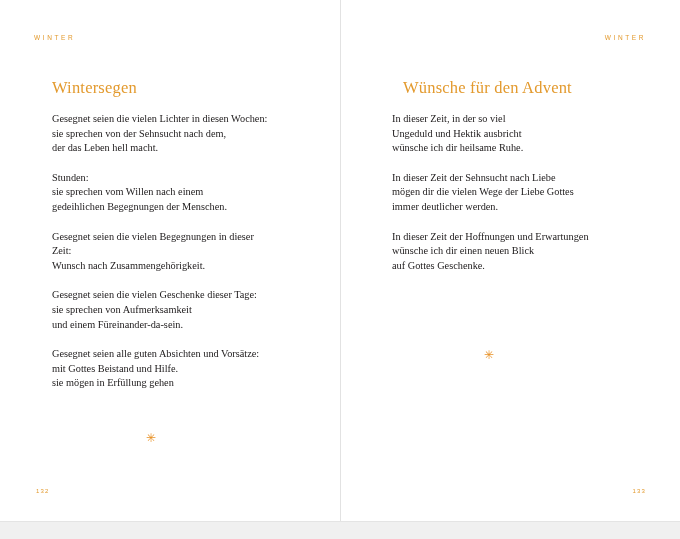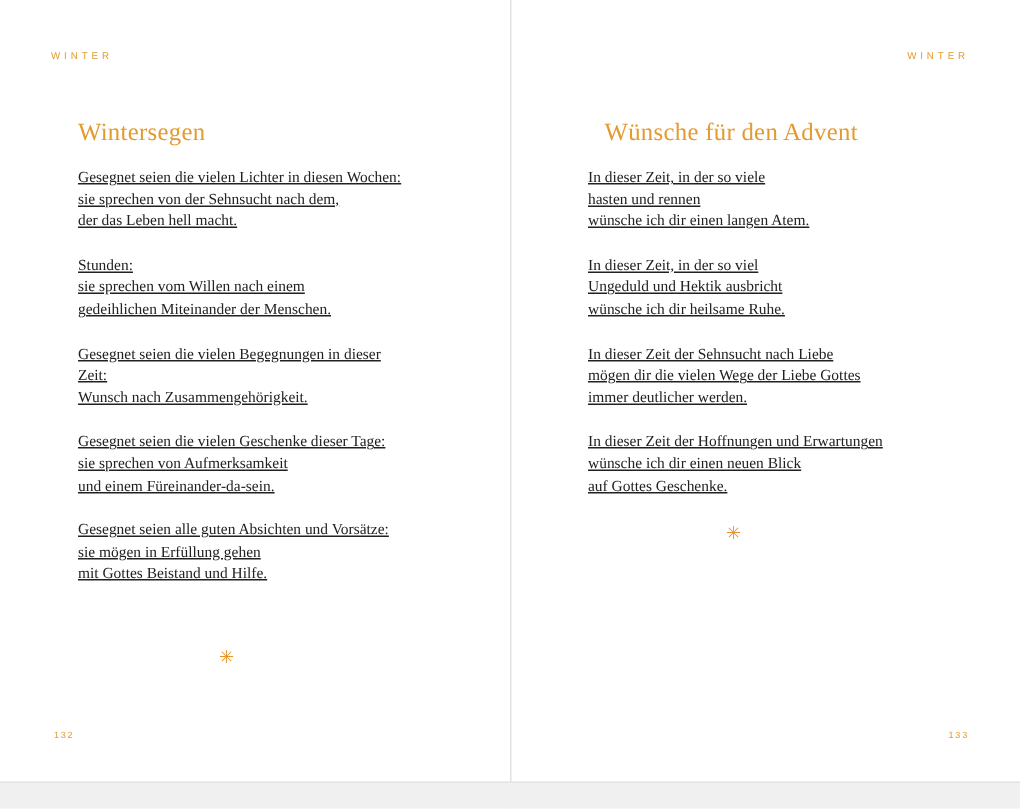--- a/index.html
+++ b/index.html
@@ -79,21 +79,21 @@
     left: 52px;
     width: 250px;
   }
   .stanza {
     margin: 0 0 15px 0;
     font-size: 10.3px;
     line-height: 14.6px;
     color: #232021;
   }
   .stanza:last-child { margin-bottom: 0; }
-  .line { display: block; white-space: nowrap; text-decoration: underline; }
+  .line { display: block; white-space: nowrap; }
 
   .ornament {
     position: absolute;
     font-size: 12px;
     color: #e8932a;
     line-height: 1;
   }
   .orn-left {
     left: 146px;
     top: 432px;
@@ -123,51 +123,46 @@
     <h1 class="title">Wintersegen</h1>
     <div class="body">
       <p class="stanza">
         <span class="line">Gesegnet seien die vielen Lichter in diesen Wochen:</span>
         <span class="line">sie sprechen von der Sehnsucht nach dem,</span>
         <span class="line">der das Leben hell macht.</span>
       </p>
       <p class="stanza">
         <span class="line">Stunden:</span>
         <span class="line">sie sprechen vom Willen nach einem</span>
-        <span class="line">gedeihlichen Miteinander der Menschen.</span>
+        <span class="line">gedeihlichen Begegnungen der Menschen.</span>
       </p>
       <p class="stanza">
         <span class="line">Gesegnet seien die vielen Begegnungen in dieser</span>
         <span class="line">Zeit:</span>
         <span class="line">Wunsch nach Zusammengehörigkeit.</span>
       </p>
       <p class="stanza">
         <span class="line">Gesegnet seien die vielen Geschenke dieser Tage:</span>
         <span class="line">sie sprechen von Aufmerksamkeit</span>
         <span class="line">und einem Füreinander-da-sein.</span>
       </p>
       <p class="stanza">
         <span class="line">Gesegnet seien alle guten Absichten und Vorsätze:</span>
+        <span class="line">mit Gottes Beistand und Hilfe.</span>
         <span class="line">sie mögen in Erfüllung gehen</span>
-        <span class="line">mit Gottes Beistand und Hilfe.</span>
       </p>
     </div>
     <div class="ornament orn-left">✳</div>
     <div class="folio folio-left">132</div>
   </div>
 
   <div class="page page-right">
     <div class="running-head rh-right">WINTER</div>
     <h1 class="title title-right">Wünsche für den Advent</h1>
     <div class="body">
-      <p class="stanza">
-        <span class="line">In dieser Zeit, in der so viele</span>
-        <span class="line">hasten und rennen</span>
-        <span class="line">wünsche ich dir einen langen Atem.</span>
-      </p>
       <p class="stanza">
         <span class="line">In dieser Zeit, in der so viel</span>
         <span class="line">Ungeduld und Hektik ausbricht</span>
         <span class="line">wünsche ich dir heilsame Ruhe.</span>
       </p>
       <p class="stanza">
         <span class="line">In dieser Zeit der Sehnsucht nach Liebe</span>
         <span class="line">mögen dir die vielen Wege der Liebe Gottes</span>
         <span class="line">immer deutlicher werden.</span>
       </p>

